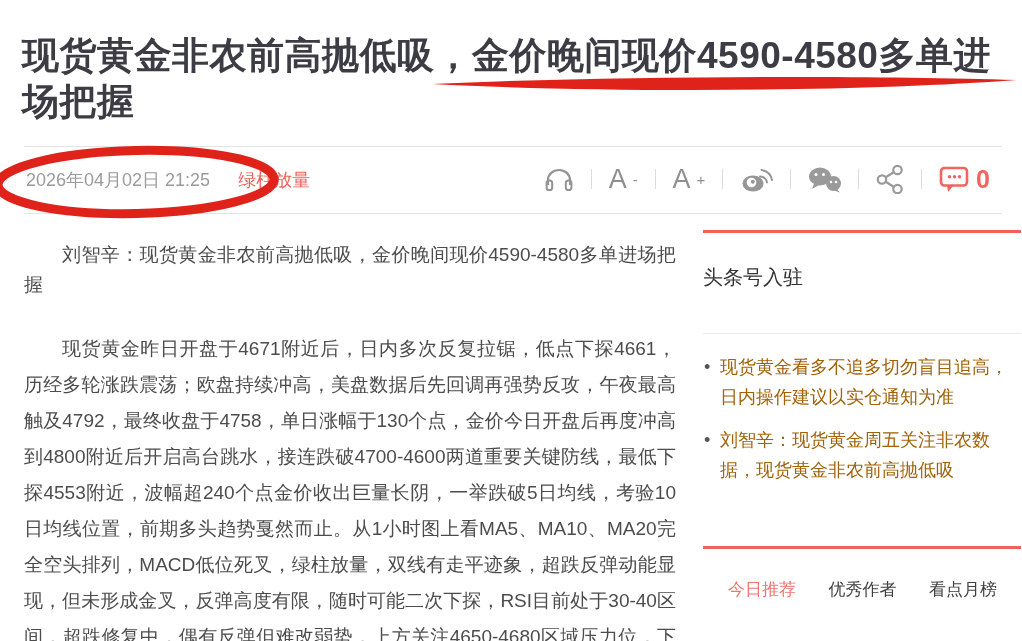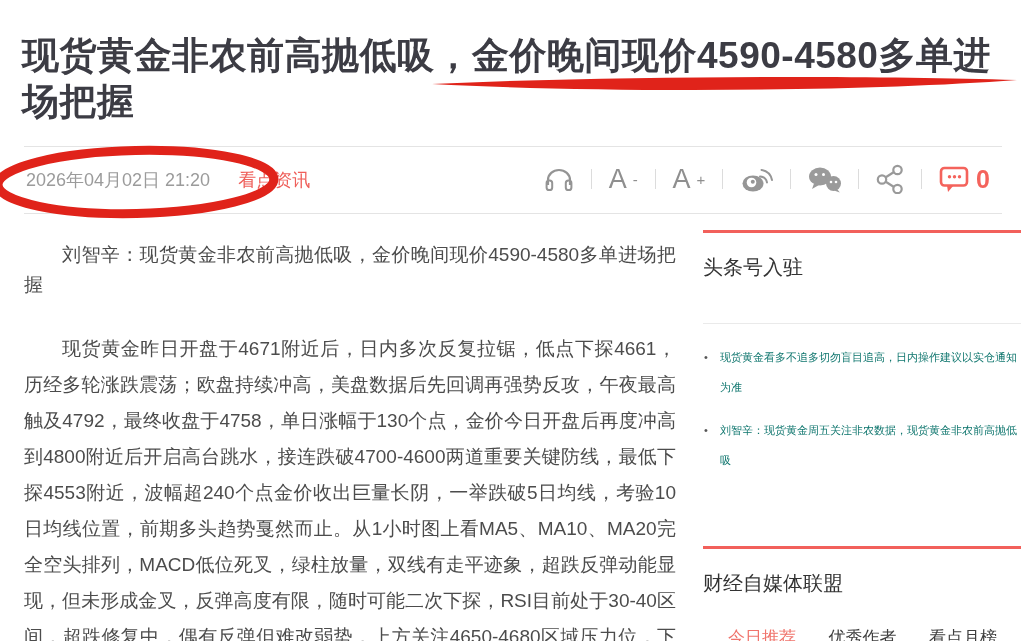--- a/index.html
+++ b/index.html
@@ -48,26 +48,26 @@
     position: absolute; left: 24px; top: 240px; width: 652px;
     color: #4c4c4c;
   }
   .article p { text-indent: 2em; font-size: 19px; text-align: justify; }
   .article .lead { line-height: 30px; margin-bottom: 31px; }
   .article .body { line-height: 36px; }
   
   .side-module { position: absolute; left: 703px; width: 318px; border-top: 3px solid #f2605b; }
   .side1 { top: 230px; }
   .side2 { top: 546px; }
-  .side-heading { font-size: 20px; font-weight: 400; color: #333; margin-top: 21px; }
+  .side-heading { font-size: 20px; font-weight: 400; color: #333; margin-top: 31px; }
   .side-divider { height: 1px; background: #eaeaea; margin-top: 42px; }
   .side-list { list-style: none; margin-top: 18px; }
   .side-list li {
     position: relative; padding-left: 17px; margin-bottom: 13px;
-    font-size: 11px; line-height: 30px; color: #0f766e; cursor: pointer;
+    font-size: 18px; line-height: 30px; color: #a16207; cursor: pointer;
   }
   .side-list li::before { content: "•"; position: absolute; left: 1px; top: 0; color: #555; }
   .tabs {
     display: flex; justify-content: space-between;
     padding: 0 24px 0 25px; margin-top: 29px;
     font-size: 17px; color: #3e3e3e;
   }
   .tab { cursor: pointer; }
   .tab.active { color: #f0746c; }
   
@@ -79,22 +79,22 @@
 <body>
 
 <div class="page">
 
   <h1 class="title">现货黄金非农前高抛低吸，金价晚间现价4590-4580多单进场把握</h1>
 
   <div class="divider d1"></div>
   <div class="divider d2"></div>
 
   <div class="meta">
-    <span>2026年04月02日 21:20</span>
-    <span class="source">看点资讯</span>
+    <span>2026年04月02日 21:25</span>
+    <span class="source">绿柱放量</span>
   </div>
 
   <div class="toolbar">
     <span class="tb-btn icon">
       <svg width="30" height="28" viewBox="0 0 30 28">
         <path d="M4,20 v-5 a11,10 0 0 1 22,0 v5" fill="none" stroke="#949494" stroke-width="2.2"></path>
         <rect x="2.6" y="15.5" width="5.6" height="9.5" rx="2.6" fill="none" stroke="#949494" stroke-width="2"></rect>
         <rect x="21.8" y="15.5" width="5.6" height="9.5" rx="2.6" fill="none" stroke="#949494" stroke-width="2"></rect>
       </svg>
     </span>
@@ -164,21 +164,20 @@
   <aside class="side-module side1">
     <h2 class="side-heading">头条号入驻</h2>
     <div class="side-divider"></div>
     <ul class="side-list">
       <li><span>现货黄金看多不追多切勿盲目追高，日内操作建议以实仓通知为准</span></li>
       <li><span>刘智辛：现货黄金周五关注非农数据，现货黄金非农前高抛低吸</span></li>
     </ul>
   </aside>
 
   <aside class="side-module side2">
-    <h2 class="side-heading">财经自媒体联盟</h2>
     <div class="tabs">
       <span class="tab active">今日推荐</span>
       <span class="tab">优秀作者</span>
       <span class="tab">看点月榜</span>
     </div>
   </aside>
 
   <svg class="annotation" style="left:426px; top:69px; width:596px; height:28px;" viewBox="0 0 596 28">
     <path d="M6,15 C180,7 430,6 591,11 C430,23 180,24 6,15 Z" fill="#e0231a"></path>
   </svg>

